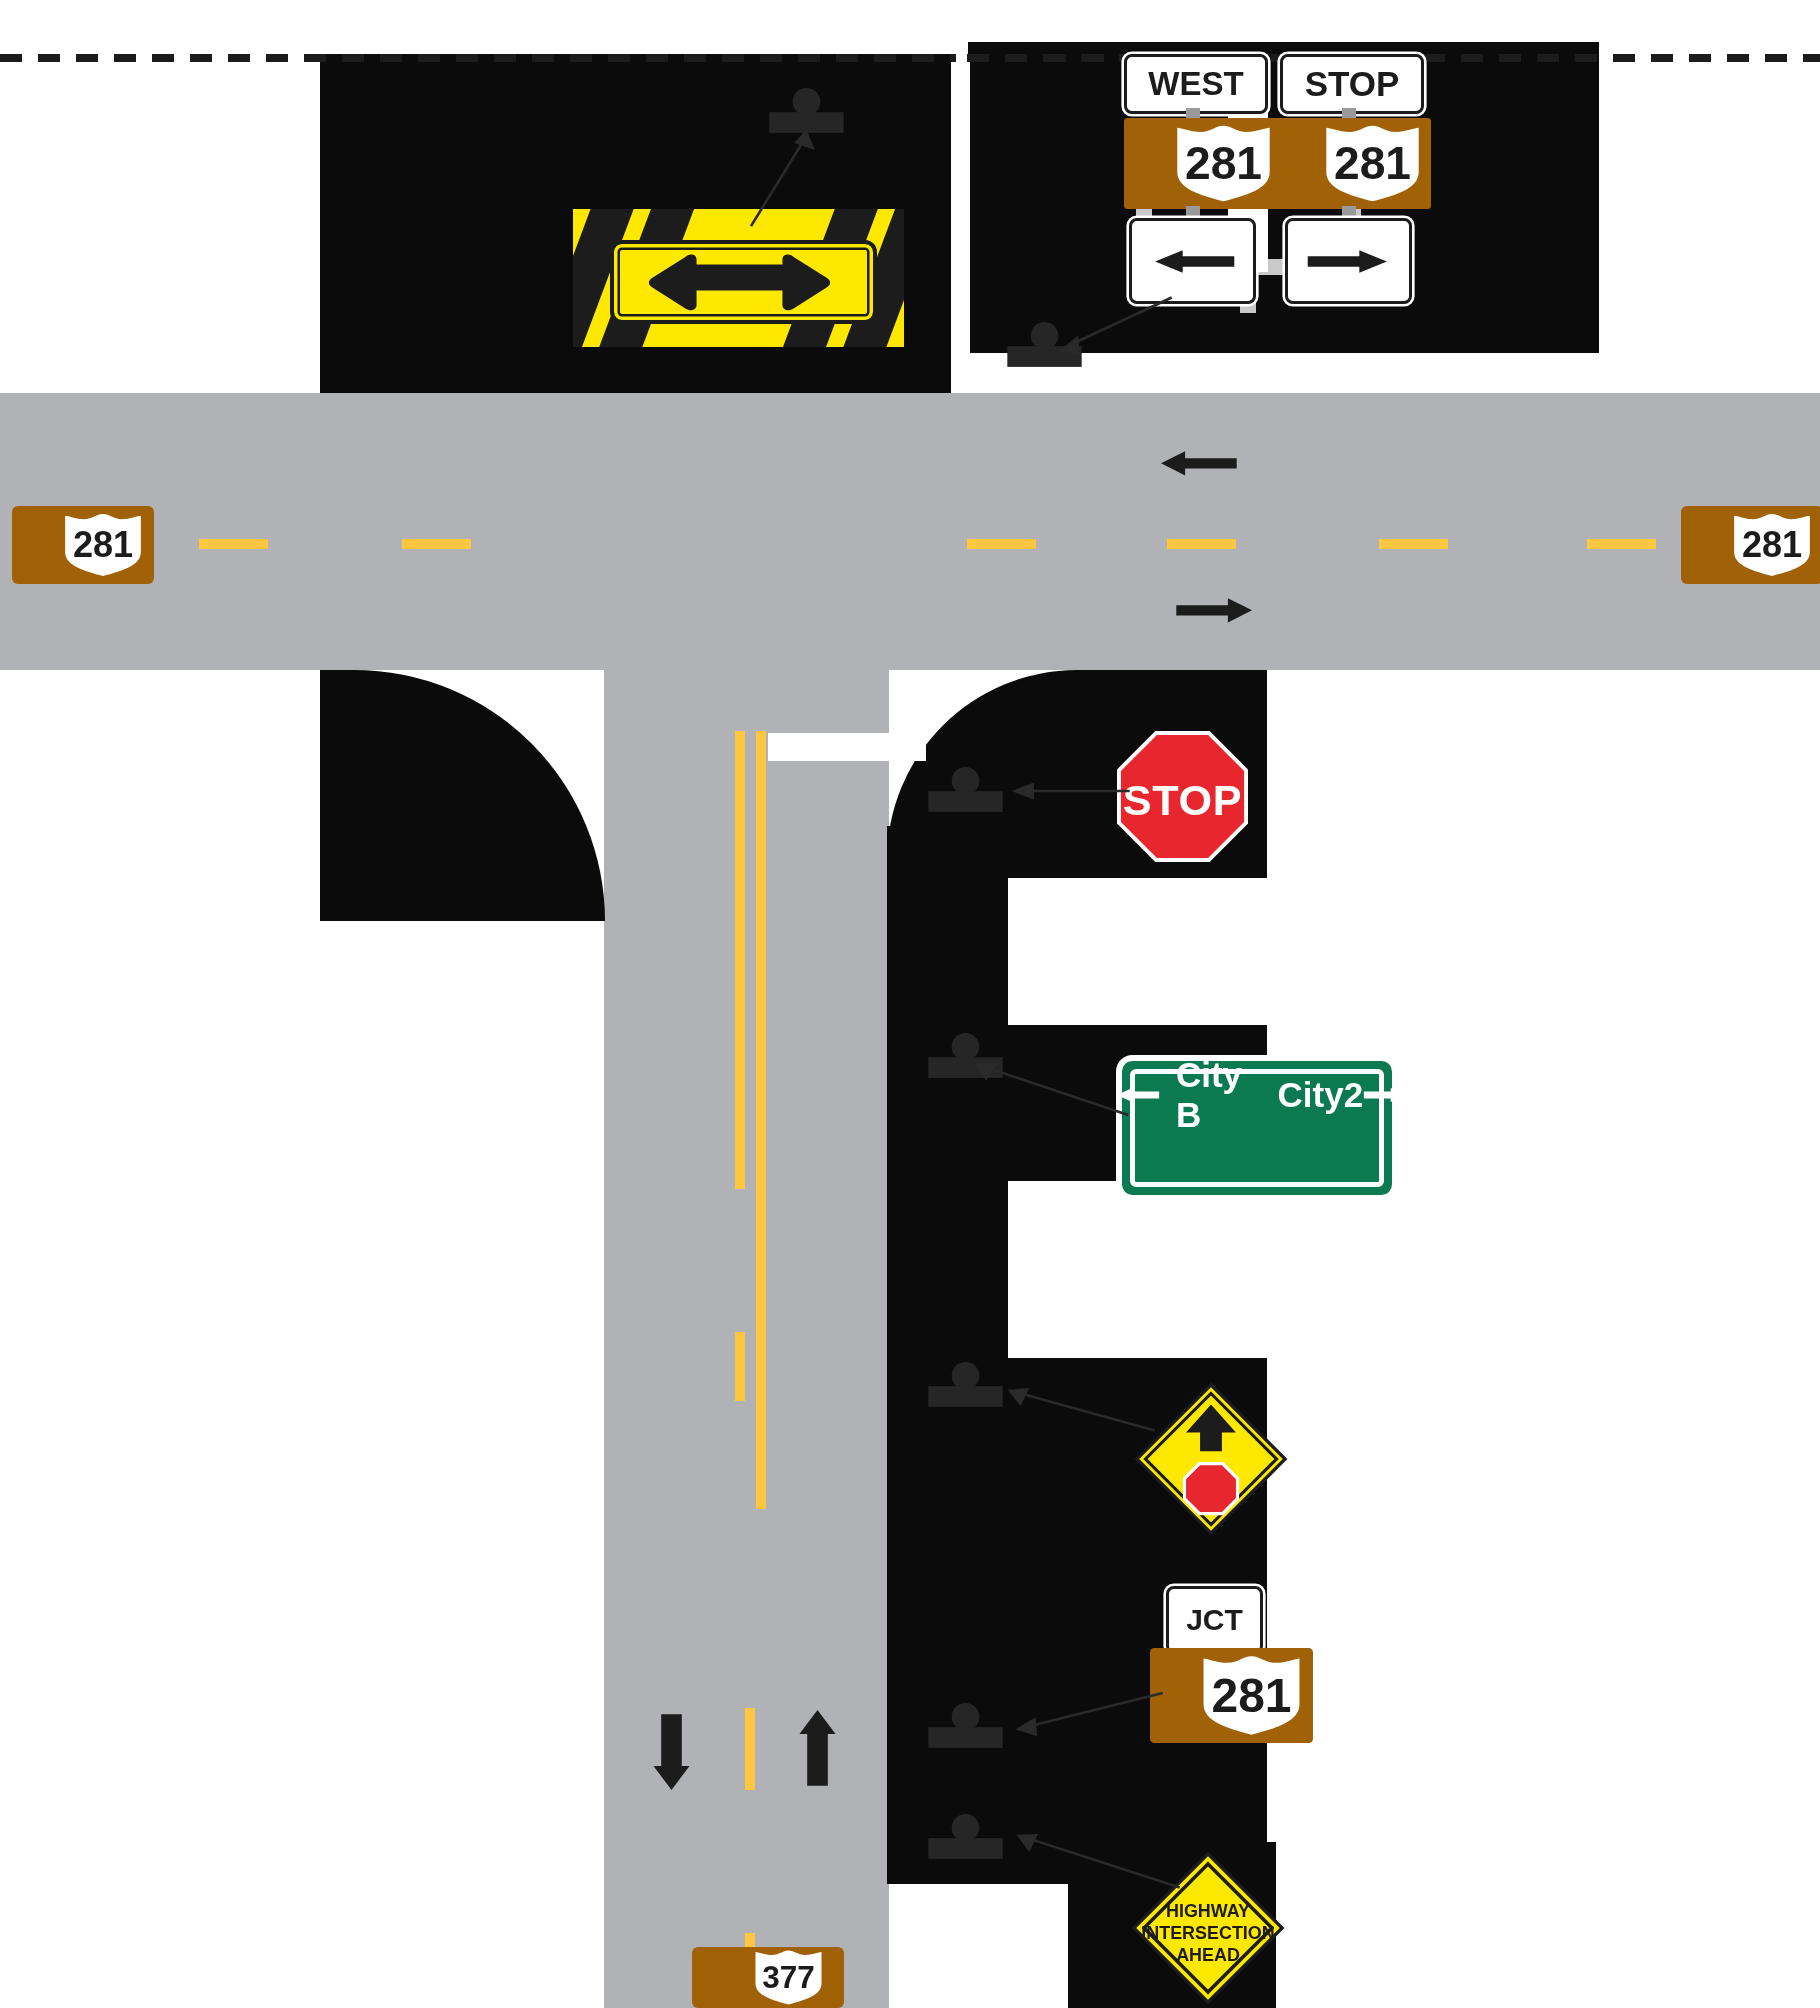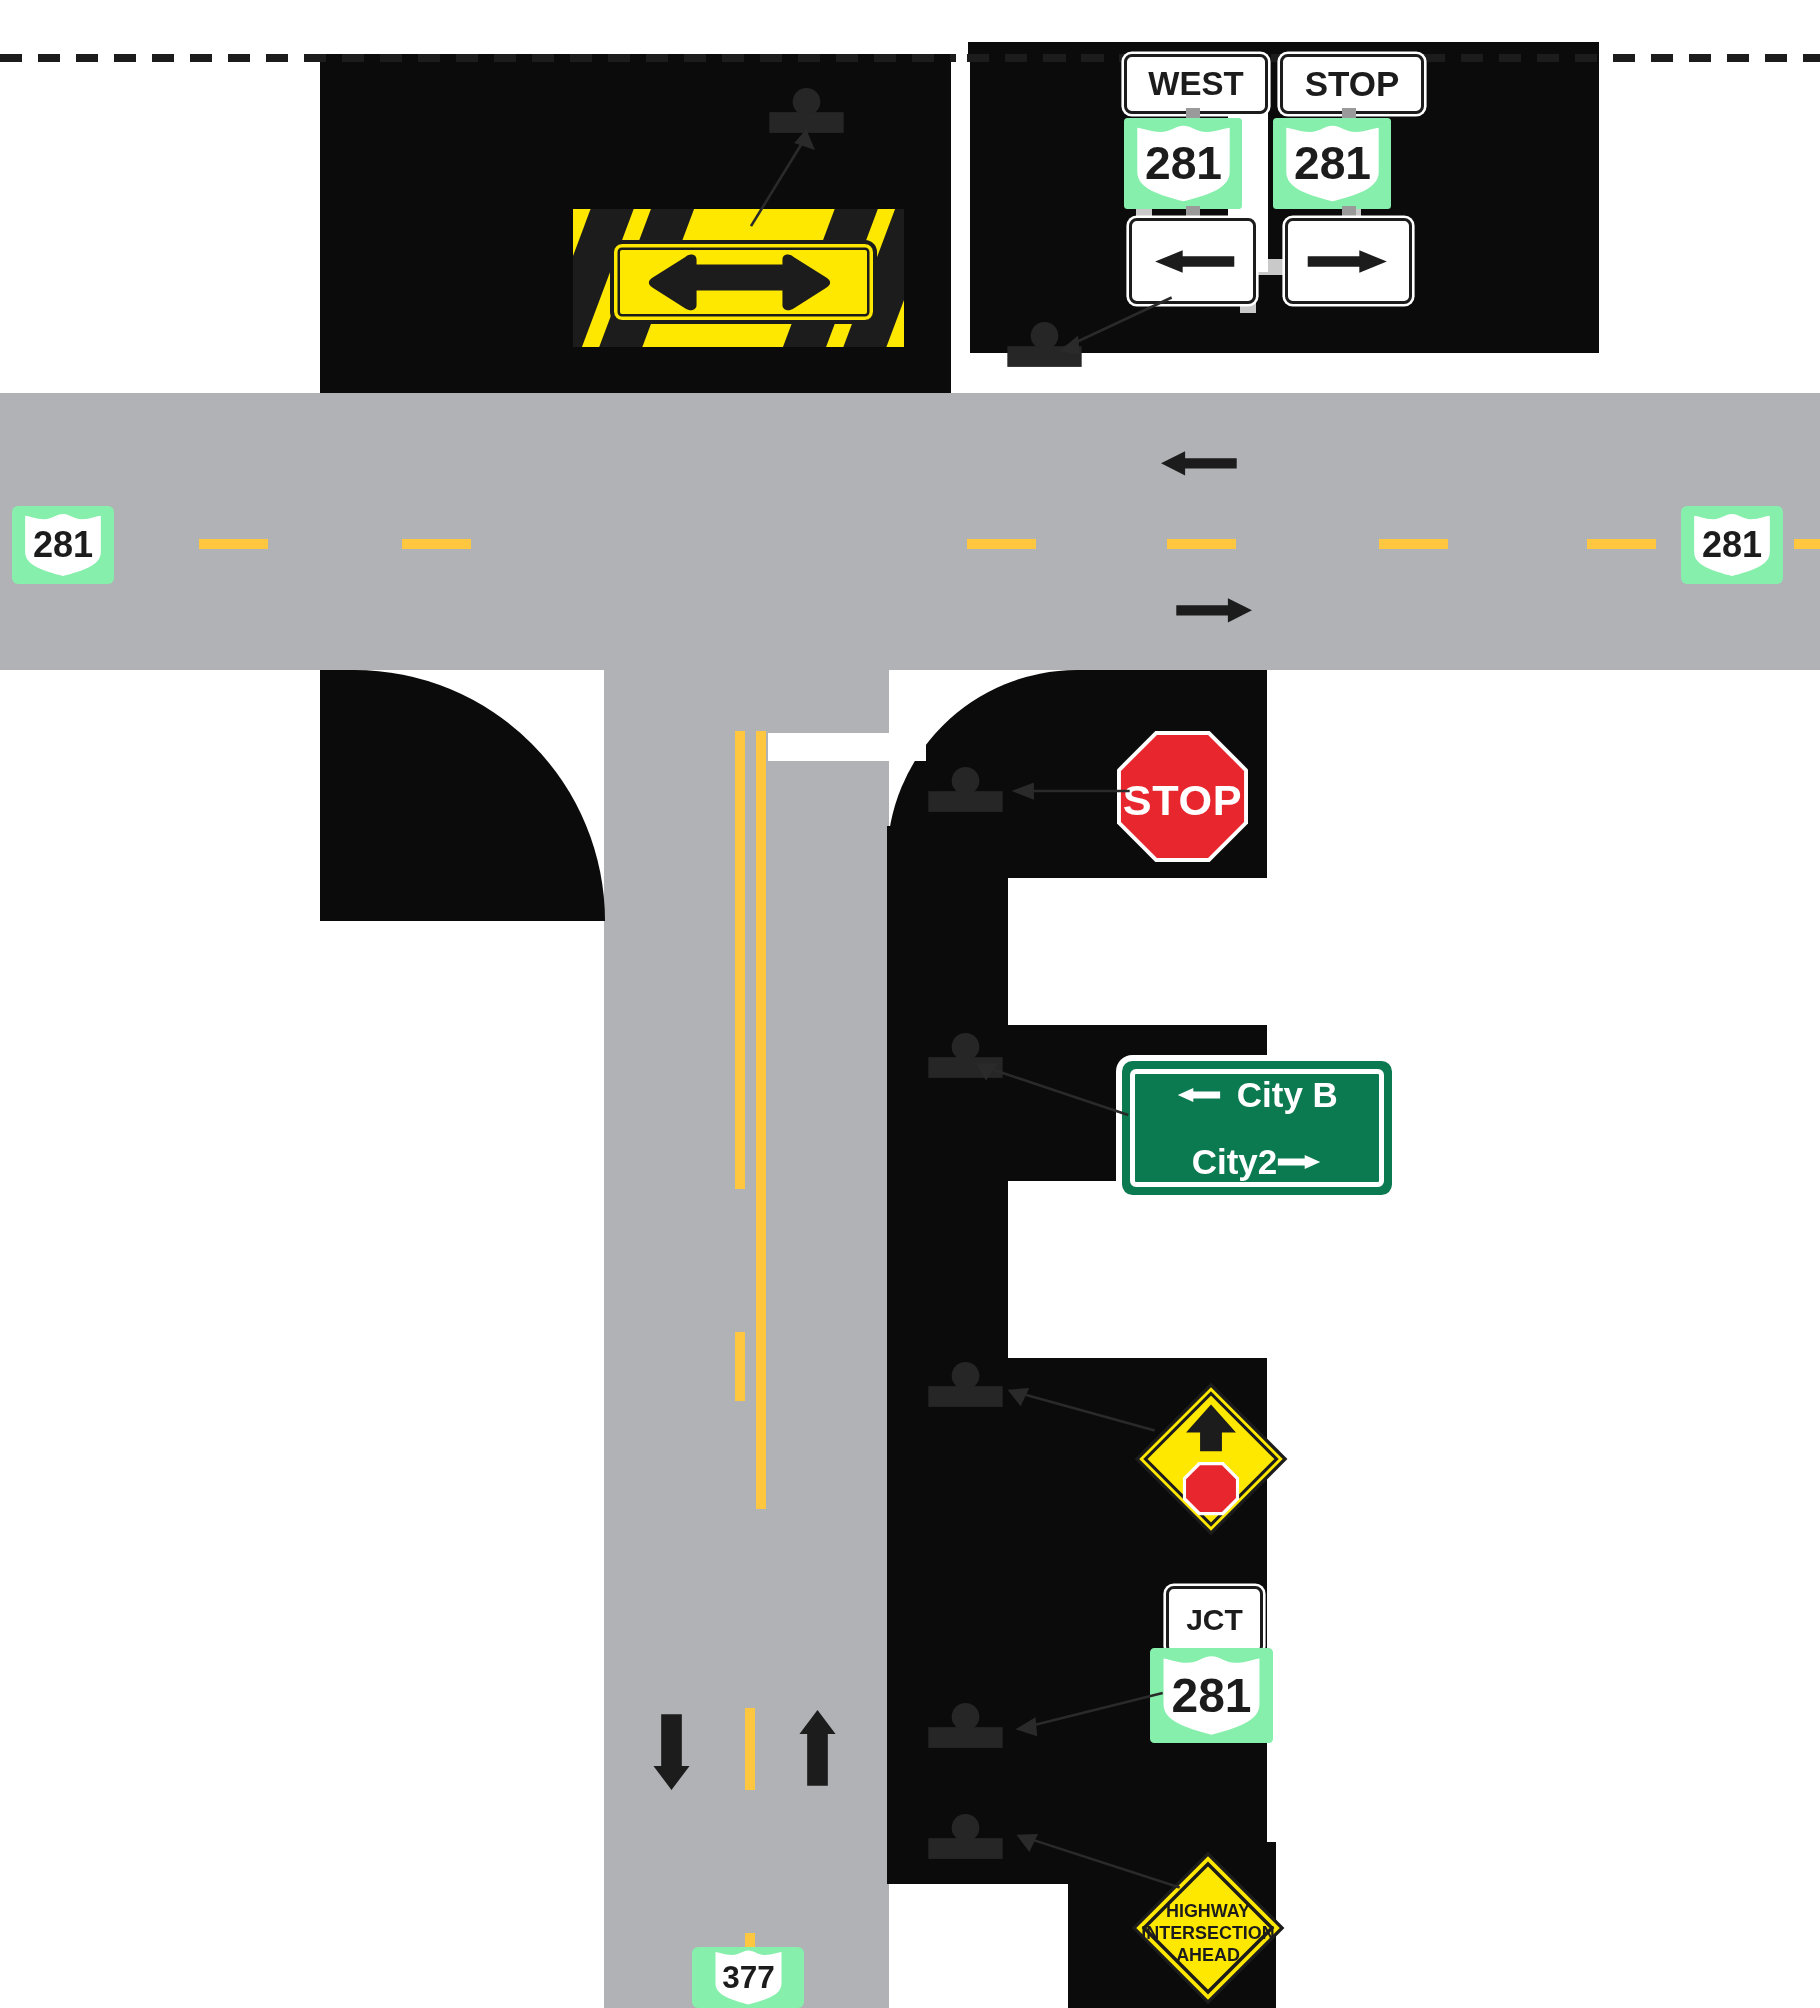--- a/index.html
+++ b/index.html
@@ -17,42 +17,42 @@
 
   
   .ydash{position:absolute;background:#ffc63f;}
   .ysolid{position:absolute;background:#ffc63f;}
   .stopbar{position:absolute;background:#ffffff;}
 
   
   .pav{position:absolute;}
 
   
-  .shield-blk{position:absolute;background:#86efac;border-radius:6px;
-     display:flex;align-items:center;justify-content:center;}
+  .shield-blk{position:absolute;background:#a16207;border-radius:6px;
+     display:flex;align-items:center;justify-content:center;padding-left:40px;}
 
   
   .plaque{position:absolute;background:#ffffff;border:3.5px solid #1c1c1c;border-radius:7.8px;
      box-shadow:0 0 0 2.6px #ffffff;
      display:flex;align-items:center;justify-content:center;
      color:#1c1c1c;font-weight:bold;font-family:"Liberation Sans", sans-serif;}
 
   .post{position:absolute;background:#c9c9c9;}
   .postdark{position:absolute;background:#9a9a9a;}
 
   
   .mpost{position:absolute;}
 
   
   .leader{position:absolute;overflow:visible;}
 
   
   .greensign{position:absolute;background:#0b7a50;border-radius:10.4px;
      box-shadow:0 0 0 6px #ffffff;
-     display:flex;flex-direction:column;justify-content:center;align-items:center;}
+     display:flex;flex-direction:row;justify-content:center;}
   .greensign .gborder{position:absolute;left:7.8px;top:7.8px;right:7.8px;bottom:7.8px;
      border:5.2px solid #ffffff;border-radius:6px;pointer-events:none;}
   .grow{position:relative;display:flex;align-items:center;color:#ffffff;
      font-family:"Liberation Sans", sans-serif;font-weight:bold;z-index:2;}
 
   
   .diamond{position:absolute;}
 
   
   .stopsign{position:absolute;}

